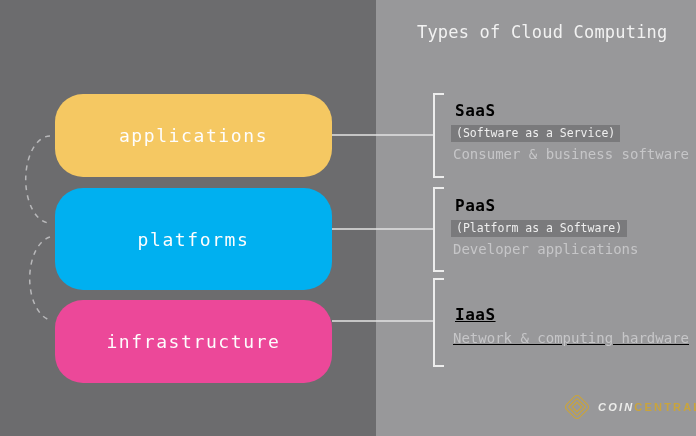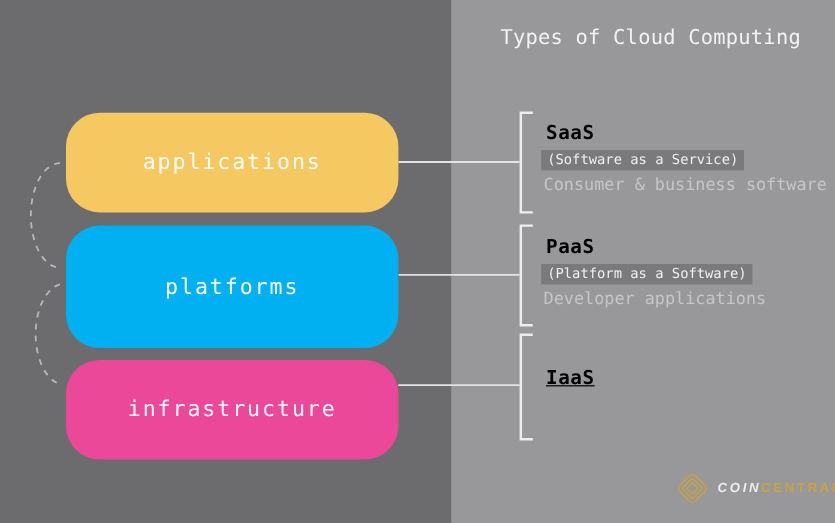--- a/index.html
+++ b/index.html
@@ -126,20 +126,21 @@
   </div>
 
   <div class="service-section section-paas">
     <div class="service-abbr">PaaS</div>
     <div class="service-expansion">(Platform as a Software)</div>
     <div class="service-desc">Developer applications</div>
   </div>
 
   <div class="service-section section-iaas">
     <div class="service-abbr">IaaS</div>
+    <div class="service-desc">Network &amp; computing hardware</div>
   </div>
 
   <div class="logo">
     <svg class="logo-icon" viewBox="0 0 34 34" xmlns="http://www.w3.org/2000/svg">
       <rect x="7.2" y="7.2" width="19.6" height="19.6" rx="4" transform="rotate(45 17 17)" fill="none" stroke="#c9a43c" stroke-width="1.2"></rect>
       <rect x="10.5" y="10.5" width="13" height="13" rx="1.5" transform="rotate(45 17 17)" fill="none" stroke="#c9a43c" stroke-width="1.2"></rect>
       <rect x="13.5" y="13.5" width="7" height="7" transform="rotate(45 17 17)" fill="none" stroke="#c9a43c" stroke-width="1.2"></rect>
     </svg>
     <div class="logo-text">
       <span class="logo-coin">COIN</span><span class="logo-central">CENTRAL</span>

